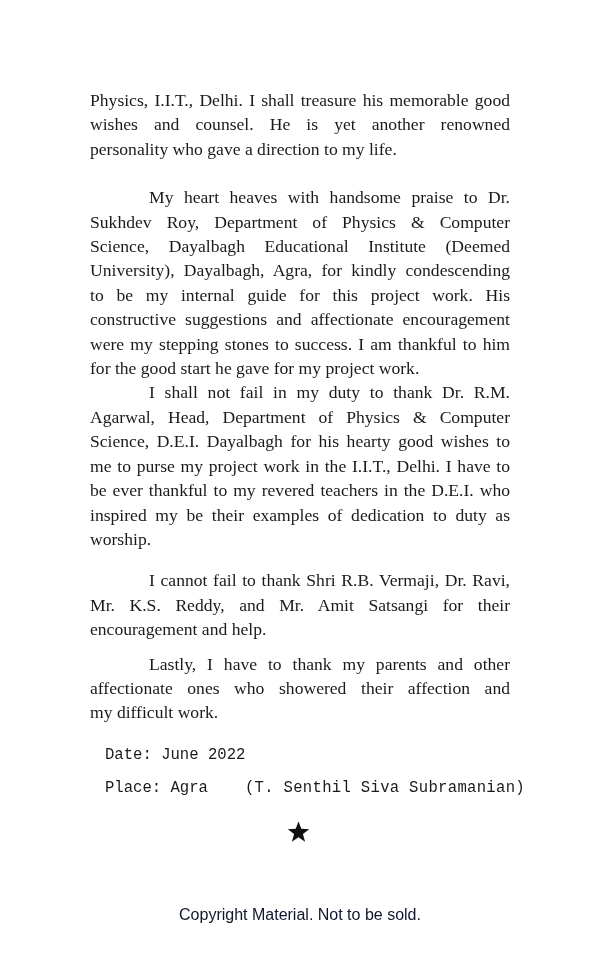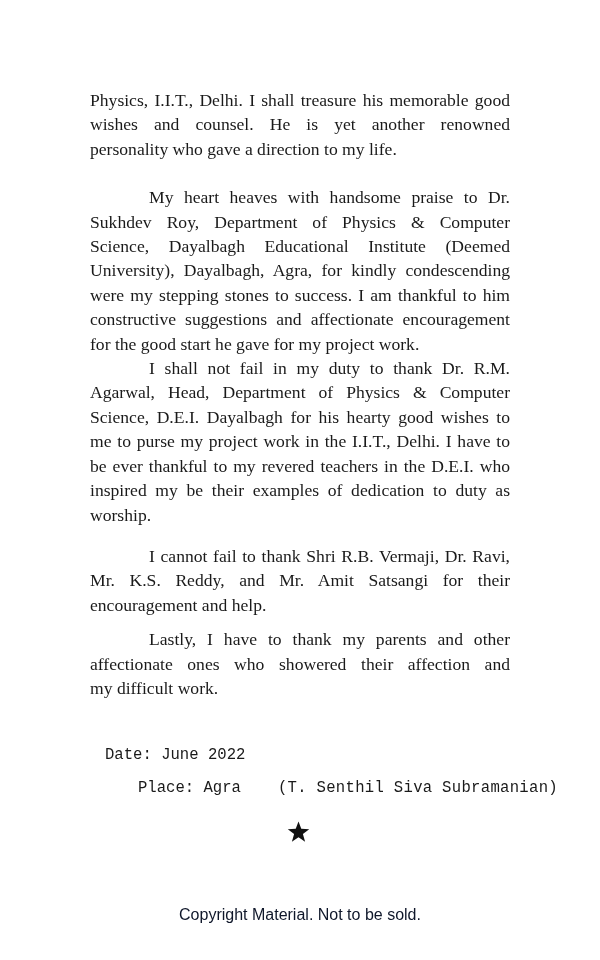--- a/index.html
+++ b/index.html
@@ -50,21 +50,20 @@
       width: 420px;
       font-family: Liberation Mono, monospace;
       font-size: 15.6px;
       line-height: 20px;
     }
     .date-row { top: 745px; }
     .place-row {
       top: 778px;
       display: flex;
       justify-content: space-between;
-      margin-left: 33px;
     }
     .signature {
       letter-spacing: 0.3px;
     }
     .star {
       position: absolute;
       left: 287px;
       top: 821px;
       width: 23px;
       height: 22px;
@@ -89,22 +88,23 @@
     <span class="line">Physics, I.I.T., Delhi. I shall treasure his memorable good</span>
     <span class="line">wishes and counsel. He is yet another renowned</span>
     <span class="line last">personality who gave a direction to my life.</span>
   </div>
 
   <div class="para p2">
     <span class="line first-indent">My heart heaves with handsome praise to Dr.</span>
     <span class="line">Sukhdev Roy, Department of Physics &amp; Computer</span>
     <span class="line">Science, Dayalbagh Educational Institute (Deemed</span>
     <span class="line">University), Dayalbagh, Agra, for kindly condescending</span>
+    <span class="line">to be my internal guide for this project work. His</span>
+    <span class="line">constructive suggestions and affectionate encouragement</span>
     <span class="line">were my stepping stones to success. I am thankful to him</span>
-    <span class="line">constructive suggestions and affectionate encouragement</span>
     <span class="line last">for the good start he gave for my project work.</span>
   </div>
 
   <div class="para p3">
     <span class="line first-indent">I shall not fail in my duty to thank Dr. R.M.</span>
     <span class="line">Agarwal, Head, Department of Physics &amp; Computer</span>
     <span class="line">Science, D.E.I. Dayalbagh for his hearty good wishes to</span>
     <span class="line">me to purse my project work in the I.I.T., Delhi. I have to</span>
     <span class="line">be ever thankful to my revered teachers in the D.E.I. who</span>
     <span class="line">inspired my be their examples of dedication to duty as</span>

